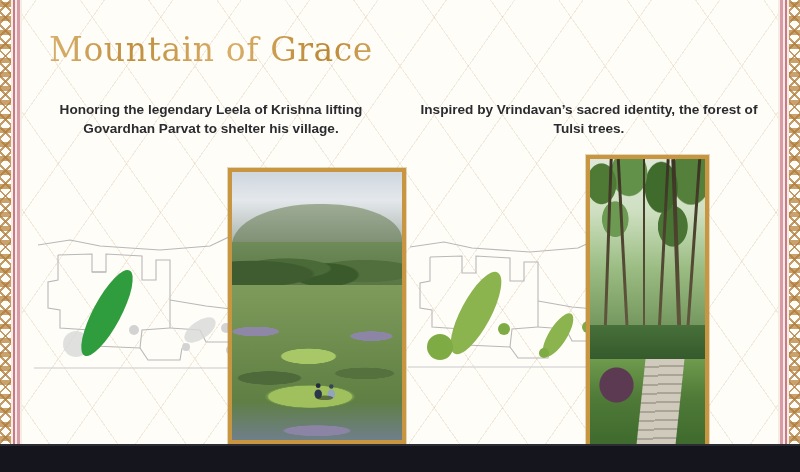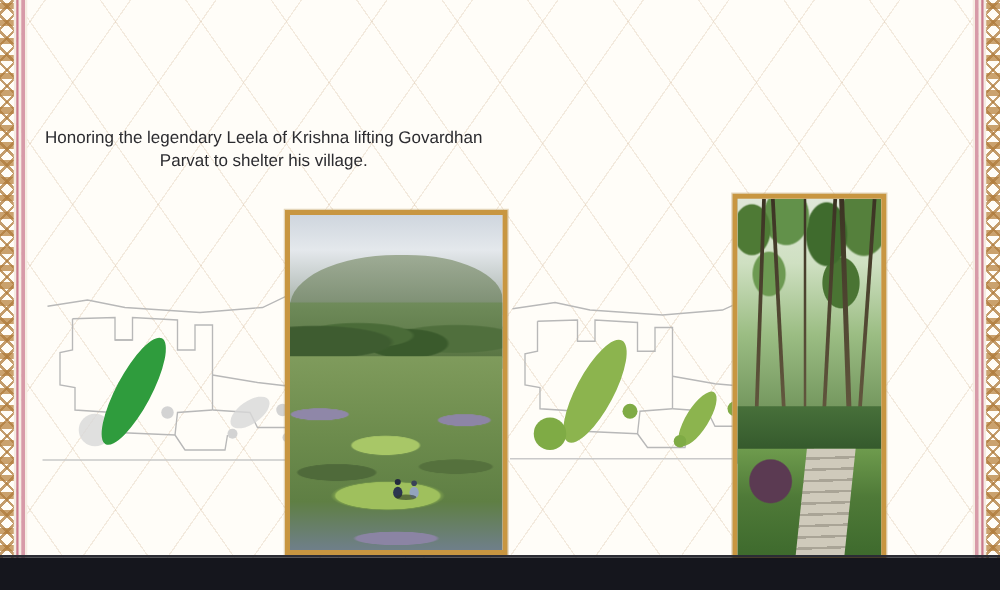--- a/index.html
+++ b/index.html
@@ -73,21 +73,21 @@
     color:#c99a4e;
     background:linear-gradient(100deg,#e0bb7c 0%,#c08f3e 30%,#d9ae68 55%,#bb8835 80%,#dcb476 100%);
     -webkit-background-clip:text;background-clip:text;
     -webkit-text-fill-color:transparent;color:transparent;
     white-space:nowrap;
   }
   .subtitle{
     position:absolute;left:14px;right:14px;top:100px;
     text-align:center;
     font-size:13.6px;line-height:19px;
-    font-weight:400;
+    font-weight:700;
     color:#2c2c30;
   }
   
   .siteplan{
     position:absolute;left:8px;top:210px;width:250px;height:175px;
   }
   .panel.right .siteplan{left:6px;top:215px;width:230px;height:170px;}
   
   .photo-frame{
     position:absolute;
@@ -170,20 +170,21 @@
   }
 </style>
 </head>
 <body>
 
 <div id="slide">
 
   <div class="watermark"></div>
 
   <div class="panel left">
+    <div class="title">Mountain of Grace</div>
     <div class="subtitle">Honoring the legendary Leela of Krishna lifting Govardhan Parvat to shelter his village.</div>
 
     <svg class="siteplan" viewBox="0 0 250 175">
       <g fill="none" stroke="#b8b8b8" stroke-width="1.1">
         <path d="M8 35 L40 30 L70 36 L130 40 L180 36 L205 24 L208 10"></path>
         <path d="M28 45 L28 70 L18 72 L18 98 L30 100 L30 118 L60 120 L64 136 L110 138 L112 120 L140 118"></path>
         <path d="M28 45 L62 44 L62 62 L76 62 L76 44 L112 46 L112 70 L126 70 L126 50 L140 50 L140 118"></path>
         <path d="M140 118 L170 120 L176 132 L210 132 L214 118 L240 116"></path>
         <path d="M140 90 L176 96 L210 100 L236 98"></path>
         <path d="M62 62 L76 62"></path>
@@ -215,20 +216,21 @@
           <circle cx="12" cy="6" r="2.6" fill="#23293e"></circle>
           <ellipse cx="26" cy="15" rx="4" ry="5" fill="#93a4bd"></ellipse>
           <circle cx="26" cy="7" r="2.4" fill="#3a4257"></circle>
           <ellipse cx="19" cy="19" rx="9" ry="2.4" fill="#2f3a26" opacity=".6"></ellipse>
         </svg>
       </div>
     </div>
   </div>
 
   <div class="panel right">
+    <div class="subtitle">Inspired by Vrindavan’s sacred identity, the forest of Tulsi trees.</div>
 
     <svg class="siteplan" viewBox="0 0 230 170">
       <g fill="none" stroke="#b8b8b8" stroke-width="1.1">
         <path d="M4 32 L38 27 L66 33 L124 37 L172 33 L196 22 L199 8"></path>
         <path d="M24 42 L24 66 L14 68 L14 93 L26 95 L26 112 L56 114 L60 130 L104 132 L106 114 L132 112"></path>
         <path d="M24 42 L56 41 L56 58 L70 58 L70 41 L104 43 L104 66 L118 66 L118 47 L132 47 L132 112"></path>
         <path d="M132 112 L160 114 L166 126 L200 126 L204 112 L226 110"></path>
         <path d="M132 86 L166 92 L200 95 L224 93"></path>
         <path d="M104 132 L112 143 L142 143 L144 132"></path>
       </g>

